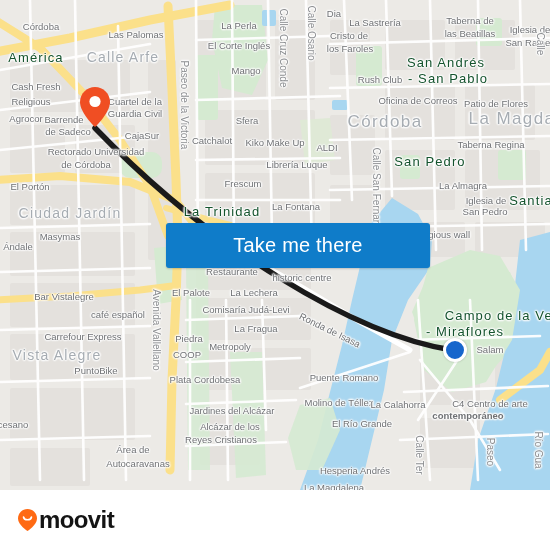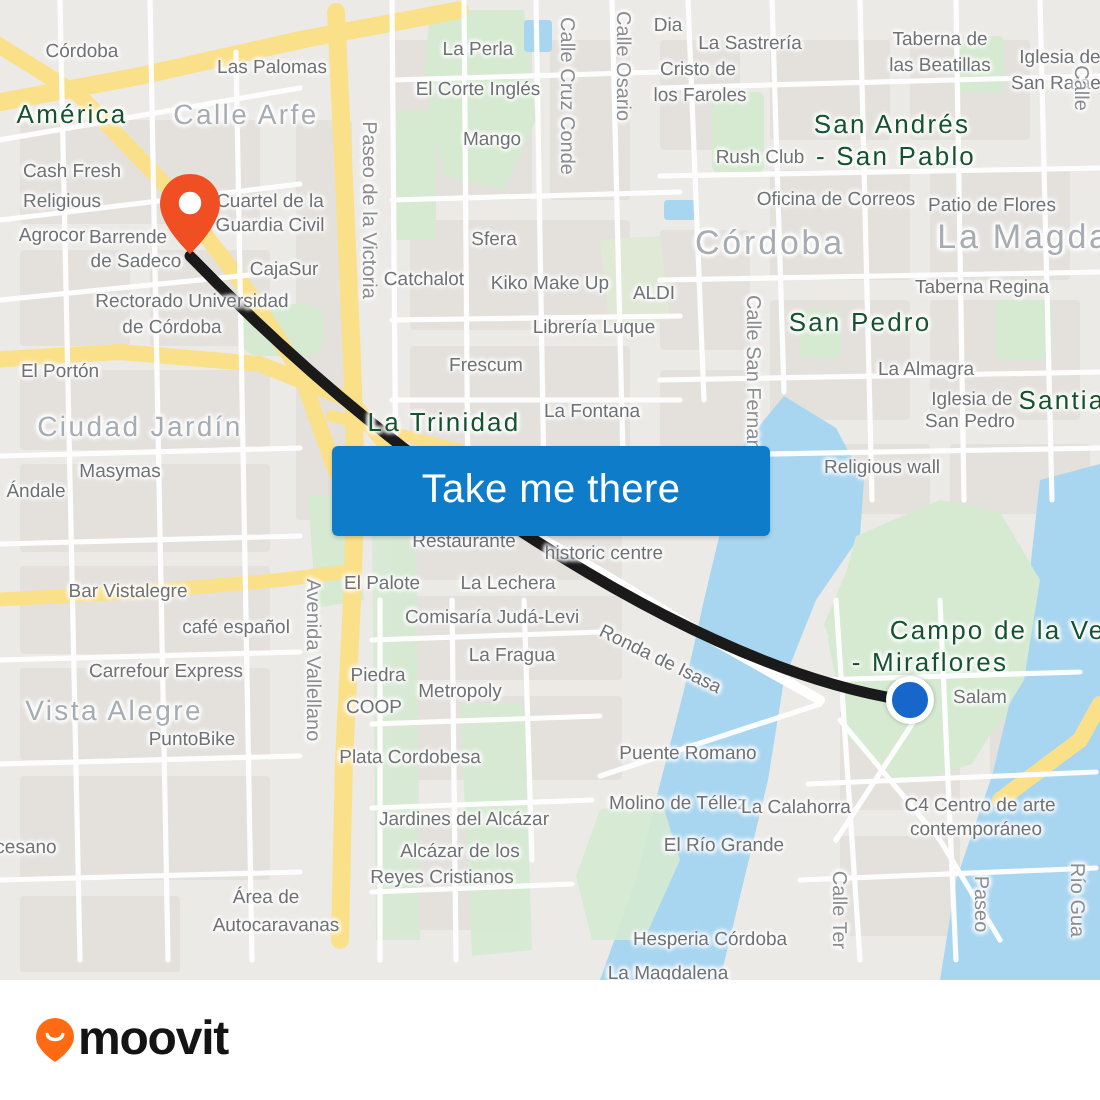--- a/index.html
+++ b/index.html
@@ -50,21 +50,21 @@
     background: #1666CC;
     border: 3px solid #ffffff;
     transform: translate(-50%, -50%);
     box-shadow: 0 0 2px rgba(0,0,0,0.25);
   }
 
   
   #take-me-there {
     position: absolute;
     left: 166px; top: 223px;
-    width: 219px; height: 45px;
+    width: 264px; height: 45px;
     background: #0F7CC9;
     color: #ffffff;
     border: none;
     border-radius: 3px;
     font-family: "Liberation Sans", sans-serif;
     font-size: 20px;
     letter-spacing: 0.2px;
     cursor: pointer;
     box-shadow: 0 1px 2px rgba(0,0,0,0.18);
   }
@@ -319,26 +319,26 @@
         <div class="maplabel area2" style="left: 430px; top: 161px;">San Pedro</div>
         <div class="maplabel poi" style="left: 463px; top: 185px;">La Almagra</div>
         <div class="maplabel poi" style="left: 486px; top: 200px;">Iglesia de</div>
         <div class="maplabel poi" style="left: 485px; top: 211px;">San Pedro</div>
         <div class="maplabel area2" style="left: 531px; top: 200px;">Santia</div>
         <div class="maplabel poi" style="left: 441px; top: 234px;">Religious wall</div>
         <div class="maplabel area2" style="left: 470px; top: 315px; margin-left: 44px;">Campo de la Verdad</div>
         <div class="maplabel area2" style="left: 465px; top: 331px;">- Miraflores</div>
         <div class="maplabel poi" style="left: 490px; top: 349px;">Salam</div>
         <div class="maplabel poi" style="left: 490px; top: 403px;">C4 Centro de arte</div>
-        <div class="maplabel poi" style="left: 488px; top: 415px;">contemporáneo</div>
+        <div class="maplabel poi" style="left: 468px; top: 415px; font-weight: bold;">contemporáneo</div>
         <div class="maplabel poi" style="left: 344px; top: 377px;">Puente Romano</div>
         <div class="maplabel poi" style="left: 339px; top: 402px;">Molino de Téllez</div>
         <div class="maplabel poi" style="left: 398px; top: 404px;">La Calahorra</div>
         <div class="maplabel poi" style="left: 362px; top: 423px;">El Río Grande</div>
-        <div class="maplabel poi" style="left: 355px; top: 470px;">Hesperia Córdoba</div>
+        <div class="maplabel poi" style="left: 355px; top: 470px;">Hesperia Andrés</div>
         <div class="maplabel poi" style="left: 334px; top: 487px;">La Magdalena</div>
         <div class="maplabel street vert" style="left: 184px; top: 105px;">Paseo de la Victoria</div>
         <div class="maplabel street vert" style="left: 283px; top: 48px;">Calle Cruz Conde</div>
         <div class="maplabel street vert" style="left: 311px; top: 33px;">Calle Osario</div>
         <div class="maplabel street vert" style="left: 376px; top: 192px;">Calle San Fernando</div>
         <div class="maplabel street vert" style="left: 156px; top: 330px;">Avenida Vallellano</div>
         <div class="maplabel street vert" style="left: 419px; top: 455px;">Calle Ter</div>
         <div class="maplabel street vert" style="left: 490px; top: 452px;">Paseo</div>
         <div class="maplabel street vert" style="left: 538px; top: 450px;">Río Gua</div>
         <div class="maplabel street vert" style="left: 540px; top: 44px;">Calle</div>

